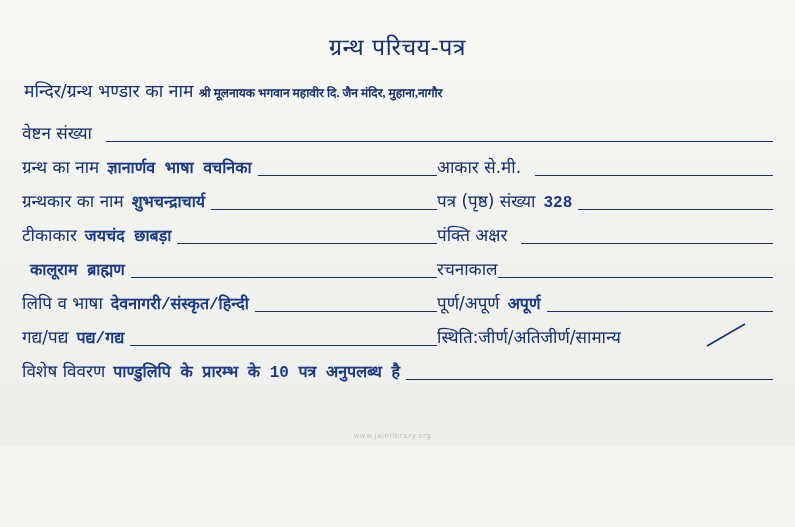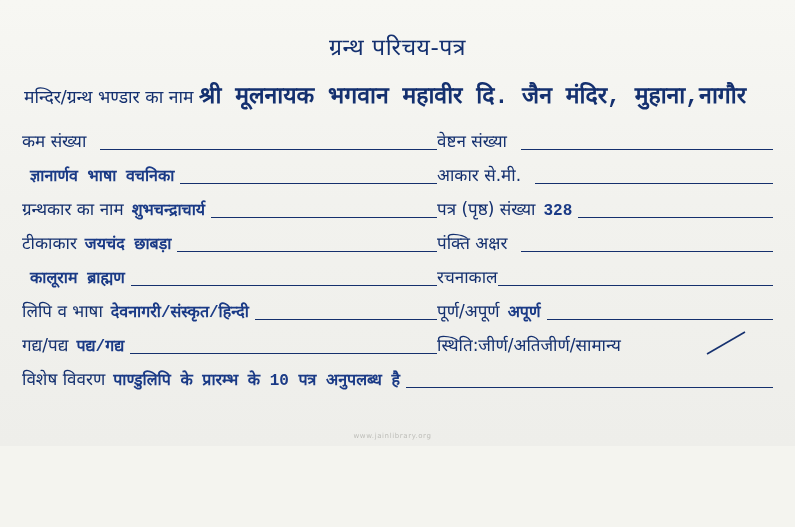--- a/index.html
+++ b/index.html
@@ -30,23 +30,23 @@
     color: #14306f;
   }
   .org-line {
     font-size: 17.5px;
     white-space: nowrap;
     margin: 0 0 10px 2px;
     color: #14306f;
   }
   .org-line .printed { font-size: 17.5px; }
   .org-line .hand {
-    font-family: Liberation Mono, monospace;
+    font-family: Liberation Serif, serif;
     font-weight: bold;
-    font-size: 23px;
+    font-size: 12px;
   }
 
   .rows { margin-top: 2px; }
 
   .row {
     display: flex;
     align-items: flex-end;
     height: 34px;
   }
   .col {
@@ -112,34 +112,30 @@
   <div class="title">ग्रन्थ परिचय-पत्र</div>
 
   <div class="org-line">
     <span class="printed">मन्दिर/ग्रन्थ भण्डार का नाम</span>
     <span class="hand">श्री मूलनायक भगवान महावीर दि. जैन मंदिर, मुहाना,नागौर</span>
   </div>
 
   <div class="rows">
 
     <div class="row">
-      <div class="col left">
-        <span class="label">कम संख्या</span>
-        <span class="value"></span>
-        <span class="fill"></span>
-      </div>
       <div class="col right">
         <span class="label">वेष्टन संख्या</span>
         <span class="value"></span>
         <span class="fill"></span>
       </div>
     </div>
 
     <div class="row">
       <div class="col left">
+        <span class="label">ग्रन्थ का नाम</span>
         <span class="value">ज्ञानार्णव भाषा वचनिका</span>
         <span class="fill"></span>
       </div>
       <div class="col right">
         <span class="label">आकार से.मी.</span>
         <span class="value"></span>
         <span class="fill"></span>
       </div>
     </div>
 

